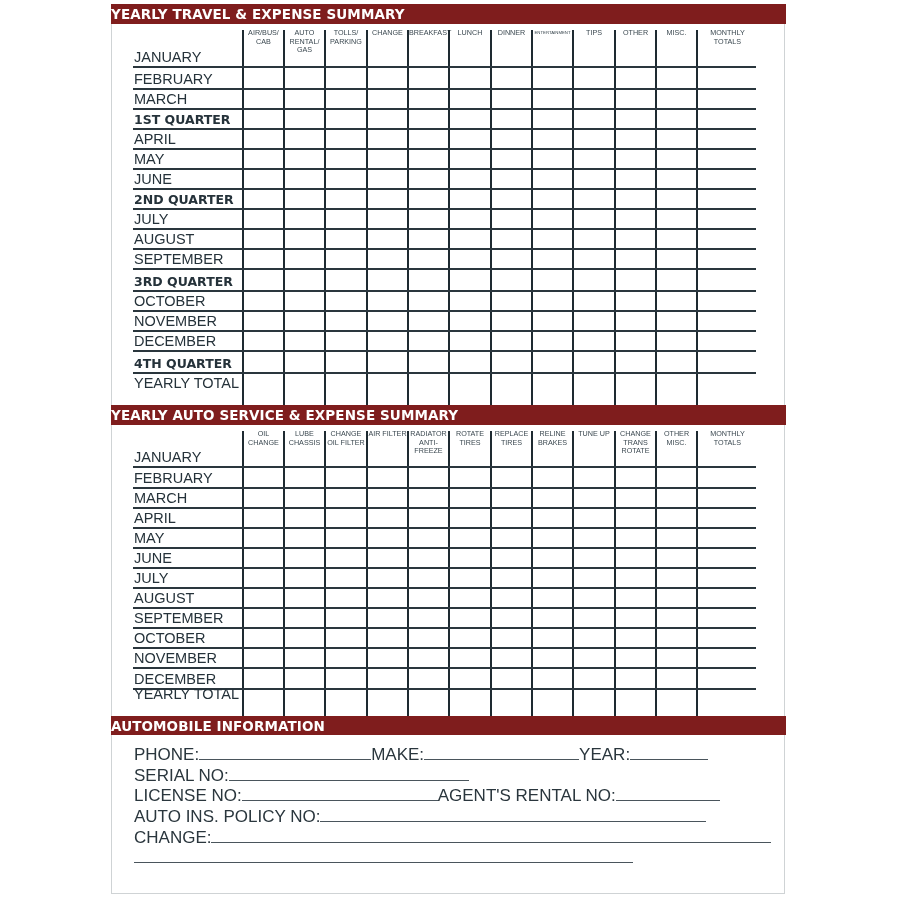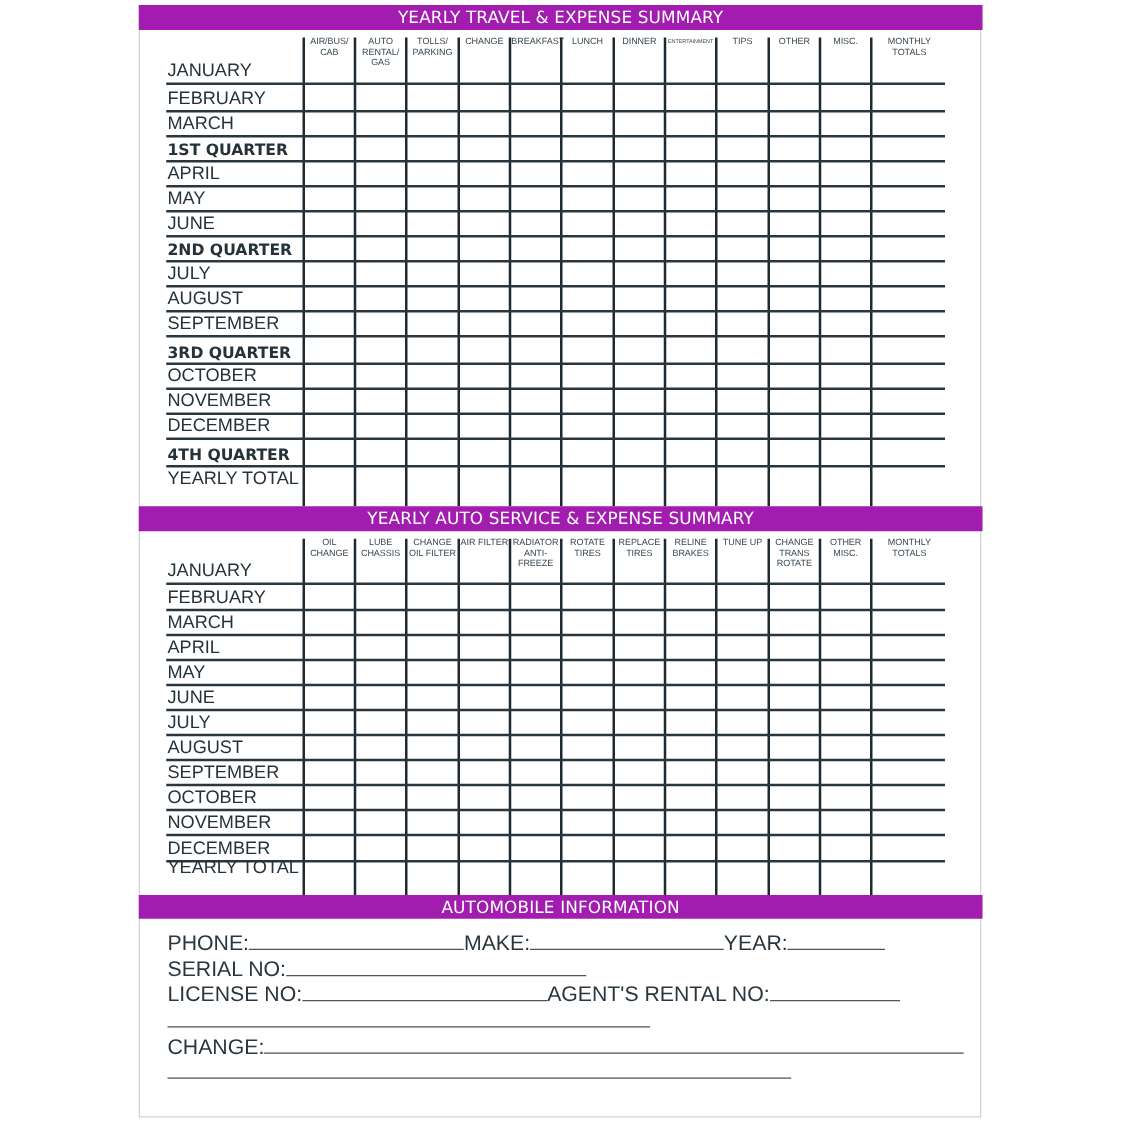--- a/index.html
+++ b/index.html
@@ -1,22 +1,22 @@
 <!DOCTYPE html>
 <html><head>
 <meta charset="utf-8">
 <style>
   html, body { margin:0; padding:0; background:#ffffff; }
   body { width:900px; height:900px; position:relative; overflow:hidden;
          font-family:"Liberation Sans", sans-serif; color:#1f2d36; }
   .page { position:absolute; left:111px; top:4px; width:674px; height:890px;
           border:1px solid #cfd3d5; border-top:none; background:#fff; box-sizing:border-box; }
-  .bar { position:absolute; left:111px; width:675px; background:#a21caf; color:#fff;
-         font-family:"DejaVu Sans", sans-serif; font-weight:normal; font-size:13.5px;
-         text-align:center; box-sizing:border-box; letter-spacing:0.1px; }
+  .bar { position:absolute; left:111px; width:675px; background:#7f1d1d; color:#fff;
+         font-family:"DejaVu Sans", sans-serif; font-weight:bold; font-size:13.5px;
+         box-sizing:border-box; letter-spacing:0.1px; }
   .vline { position:absolute; width:2px; background:#1e2a31; }
   .hline { position:absolute; height:2px; background:#2a363d; left:133px; width:623px; }
   .rowlabel { position:absolute; left:134px; font-size:14.5px; color:#25323a; white-space:nowrap; }
   .rowlabel.bold { font-family:"DejaVu Sans", sans-serif; font-weight:bold; font-size:12.5px; }
   .colhead { position:absolute; font-size:7.2px; color:#3b4850; text-align:center; line-height:8.5px; }
   .colhead.tiny { font-size:4.3px; }
   .info { position:absolute; left:134px; font-size:17px; color:#2a363d; white-space:nowrap; }
   .blank { display:inline-block; border-bottom:1px solid #4a555c; height:15px; vertical-align:baseline; }
   .cellgrid { position:absolute; }
 </style>
@@ -504,18 +504,18 @@
 <div class="info" style="top:744px;">
   <span>PHONE:</span><span class="blank" style="width:172px"></span><span>MAKE:</span><span class="blank" style="width:155px"></span><span>YEAR:</span><span class="blank" style="width:78px"></span>
 </div>
 <div class="info" style="top:765px;">
   <span>SERIAL NO:</span><span class="blank" style="width:240px"></span>
 </div>
 <div class="info" style="top:785px;">
   <span>LICENSE NO:</span><span class="blank" style="width:196px"></span><span>AGENT'S RENTAL NO:</span><span class="blank" style="width:104px"></span>
 </div>
 <div class="info" style="top:806px;">
-  <span class="blank" style="width:386px"></span>
+  <span>AUTO INS. POLICY NO:</span><span class="blank" style="width:386px"></span>
 </div>
 <div class="info" style="top:827px;">
   <span>CHANGE:</span><span class="blank" style="width:560px"></span>
 </div>
 <div style="position:absolute;left:134px;top:862px;width:499px;height:1px;background:#4a555c;"></div>
 
 </body></html>

